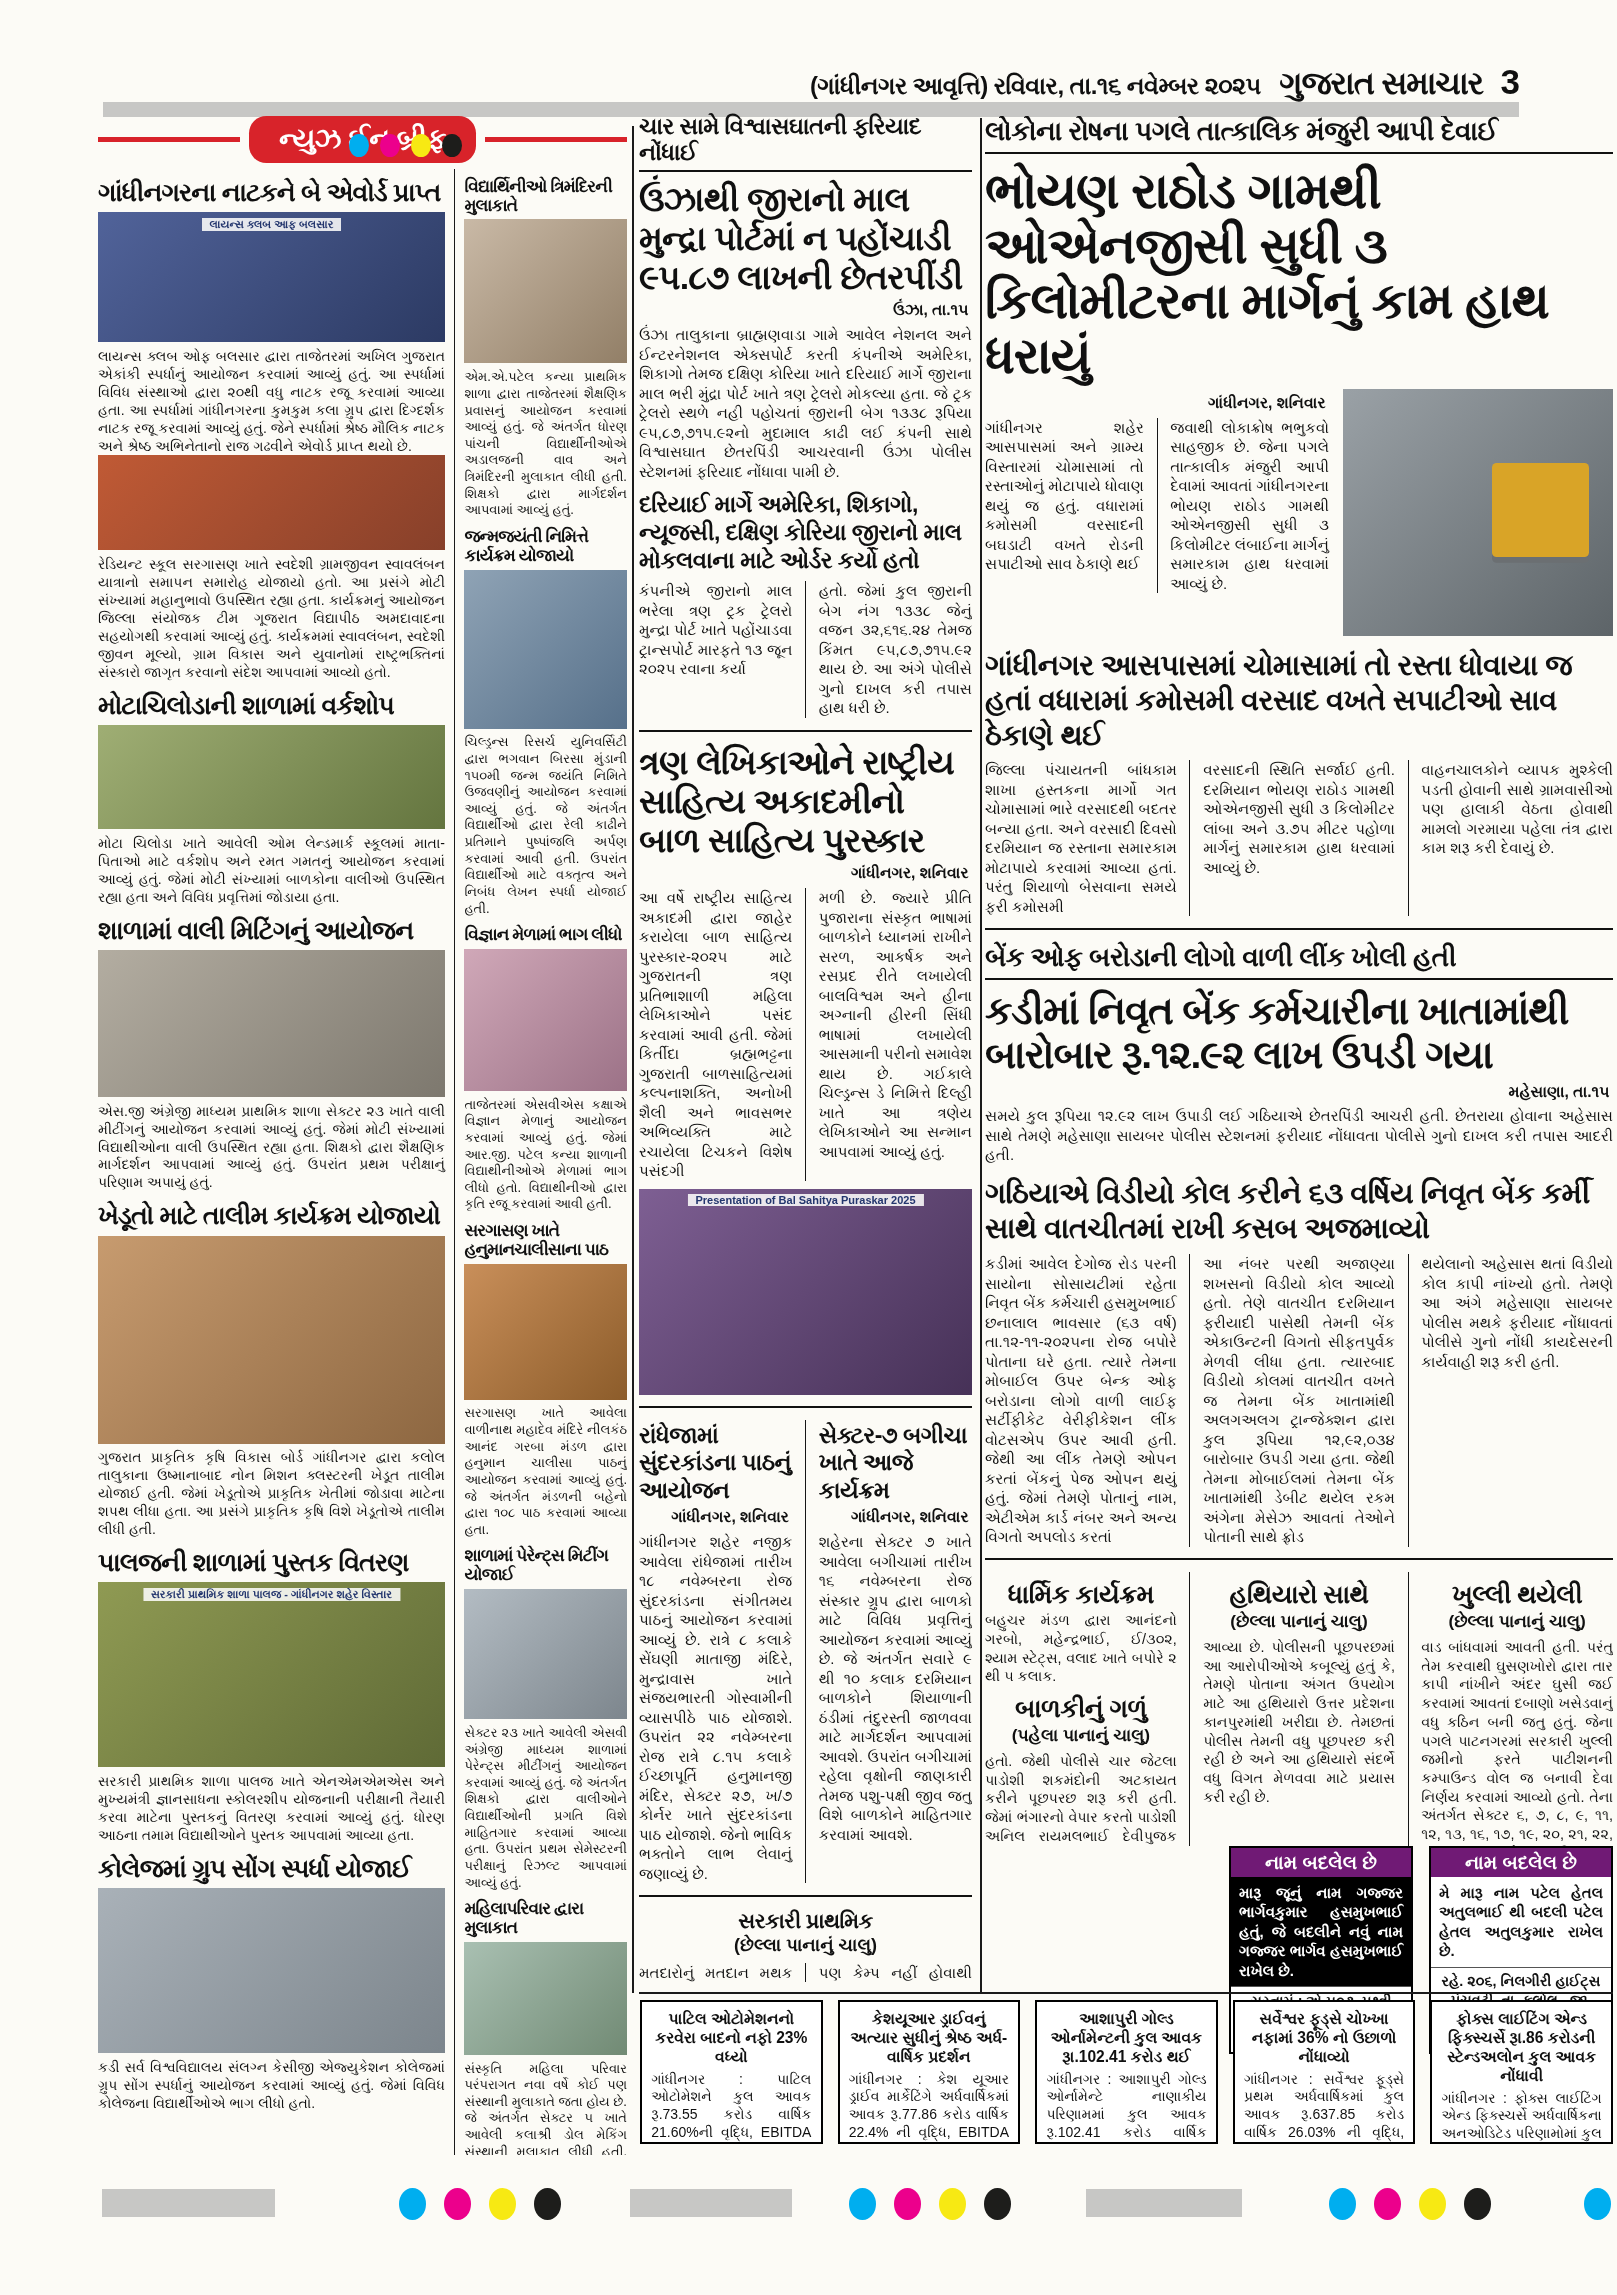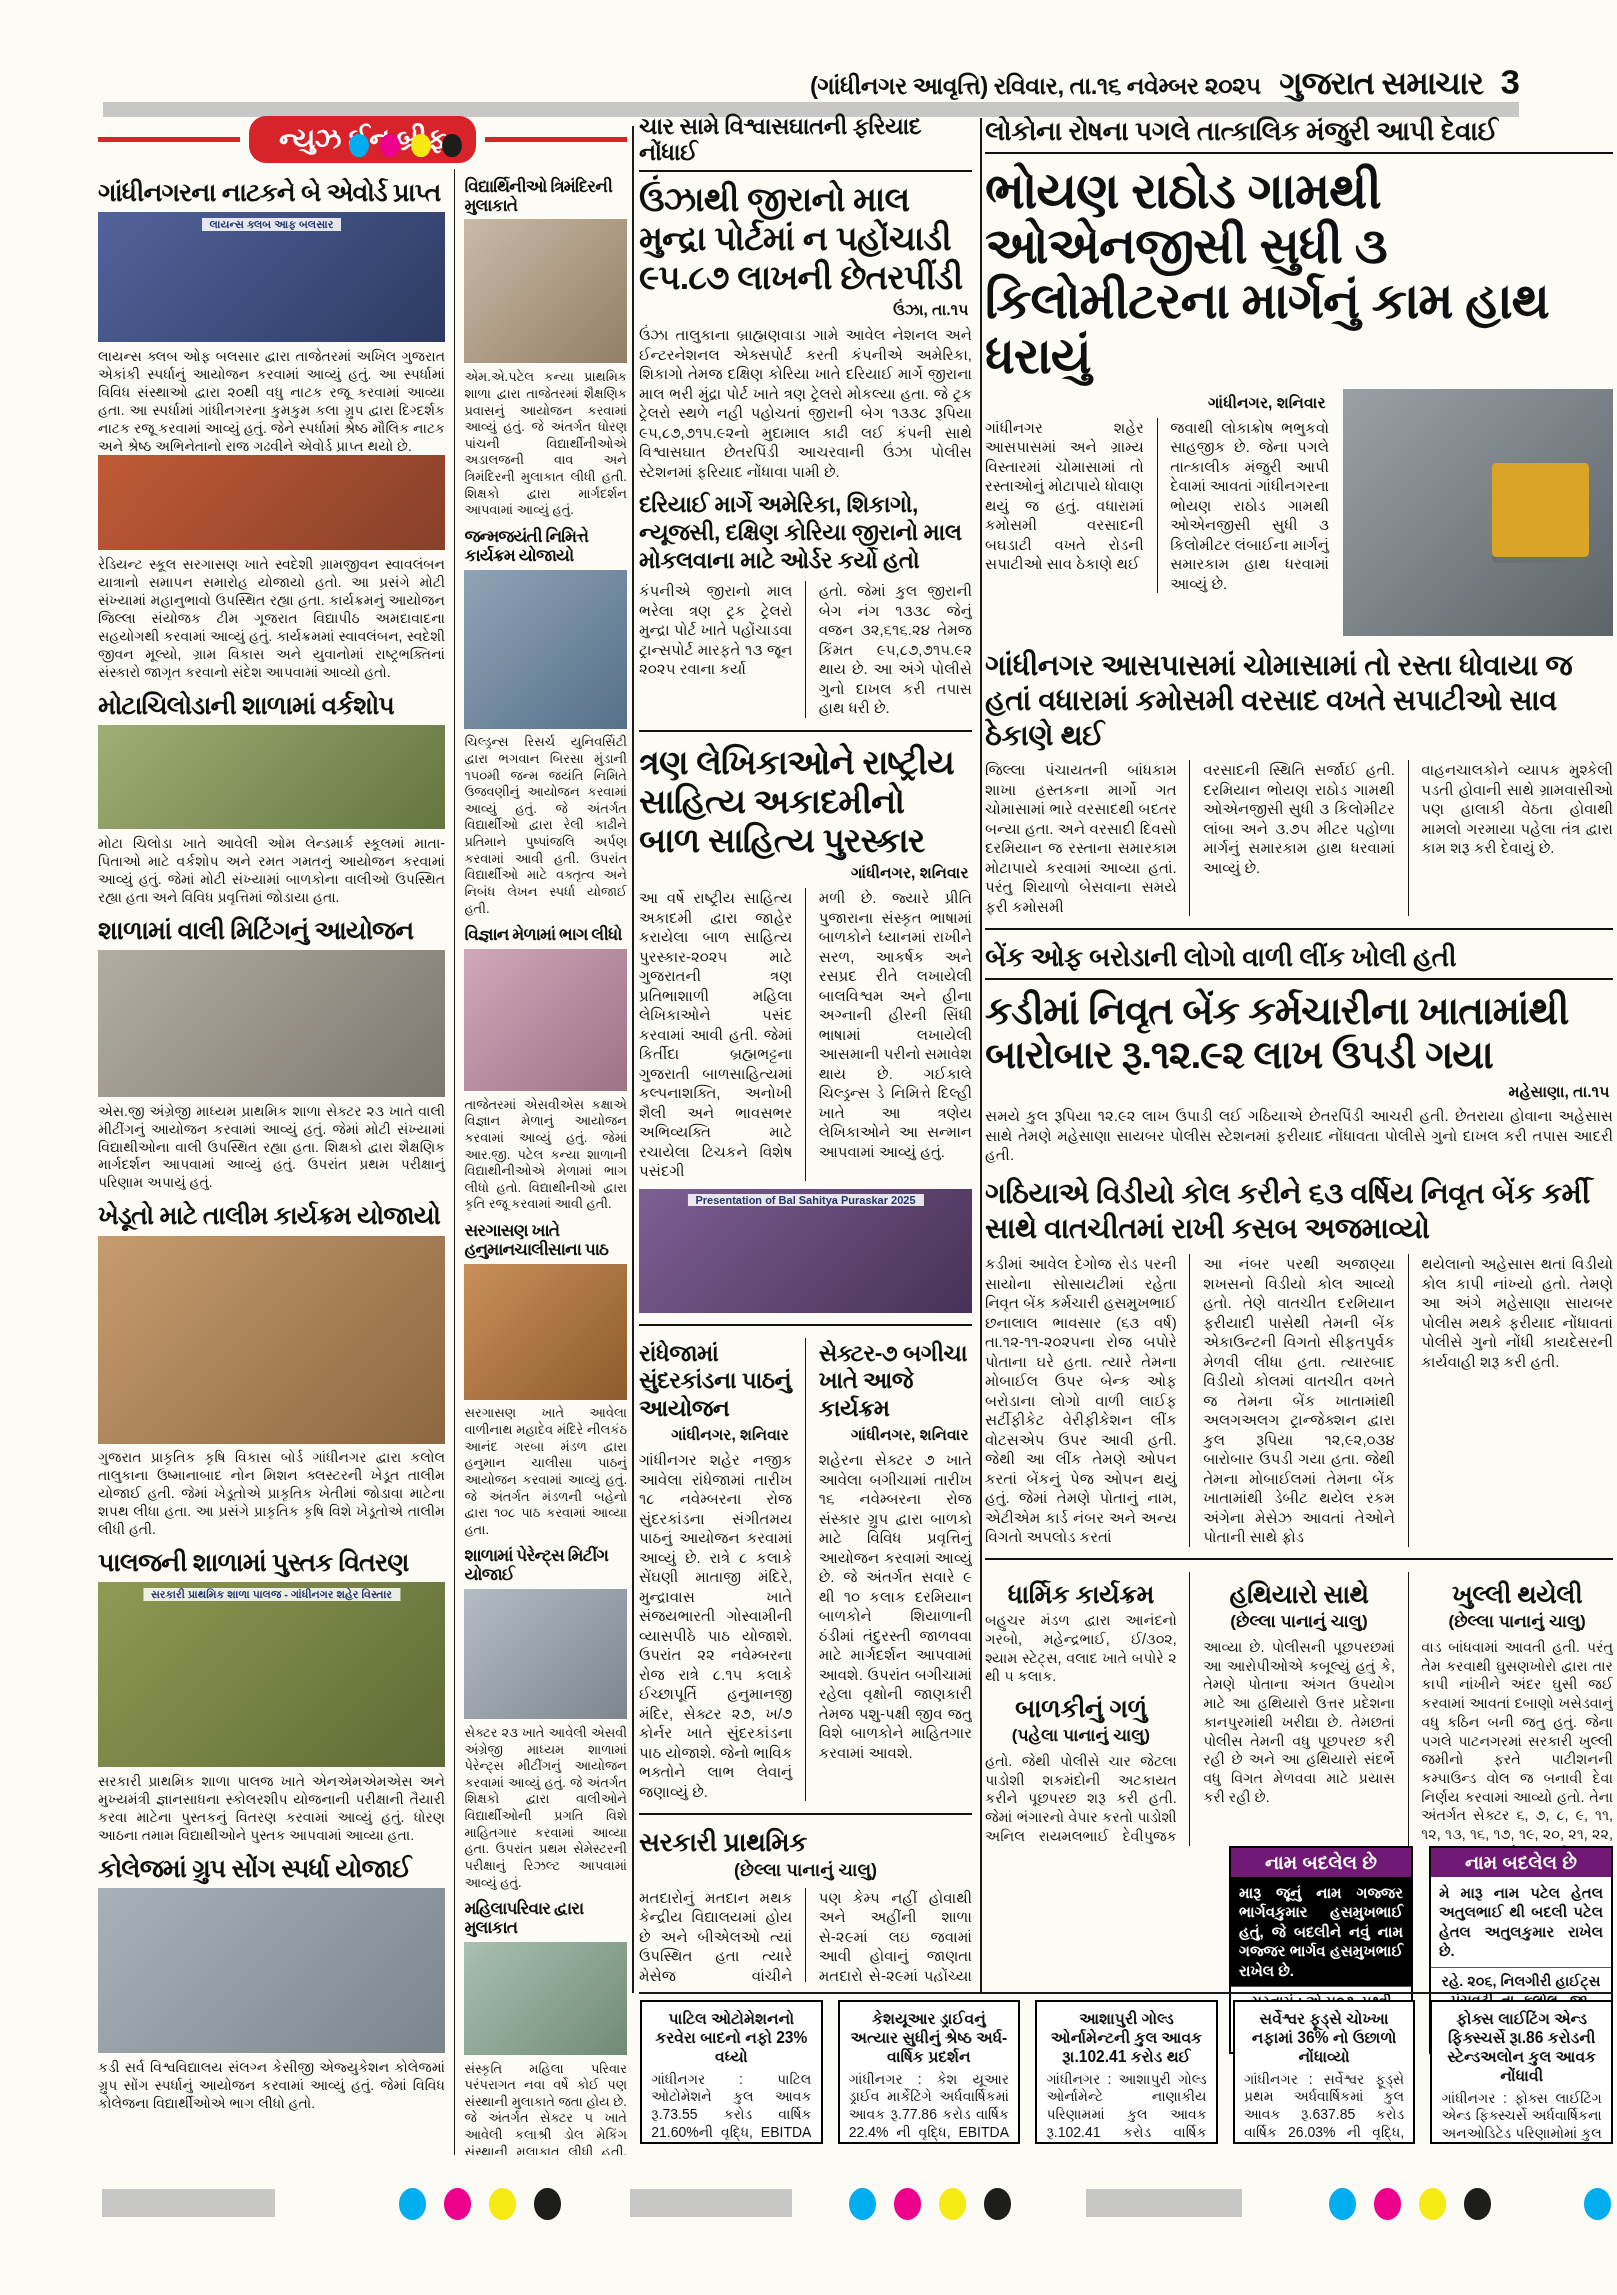--- a/index.html
+++ b/index.html
@@ -22,21 +22,21 @@
   .head-md{font-size:23px;font-weight:700;line-height:1.18;letter-spacing:-0.6px;margin:2.3px 0;}
   .dateline{font-size:15.6px;font-weight:700;text-align:right;margin:4.6px 3.5px 5.8px 0;}
   .bodytxt{font-size:15px;line-height:1.3;text-align:justify;}
   .lead{font-size:15px;line-height:1.3;text-align:justify;margin-bottom:5.8px;}
   .subhead{font-size:23px;font-weight:700;line-height:1.22;margin:9.2px 0 7px;letter-spacing:-0.6px;}
   .subhead-lg{font-size:29px;font-weight:700;line-height:1.2;margin:11.6px 0 8px;letter-spacing:-0.6px;}
   .cols{display:flex;gap:12.7px;}
   .cols>*{flex:1;min-width:0;}
   .divided>*+*{border-left:1.2px solid #161616;padding-left:12.7px;}
   .thickrule{height:2.3px;background:#111;margin:11.6px 0;}
-  .cont-title{font-size:26px;font-weight:700;letter-spacing:-0.6px;margin:3.5px 0 0;}
+  .cont-title{font-size:21px;font-weight:700;text-align:center;letter-spacing:-0.6px;margin:3.5px 0 0;}
   .cont-note{font-size:18px;font-weight:700;text-align:center;margin:2.3px 0 7px;}
   
   .photo{position:relative;width:100%;background:#98a1a8;overflow:hidden;}
   .pchip{position:absolute;top:5.8px;left:50%;transform:translateX(-50%);max-width:92%;
          background:rgba(252,252,250,.88);color:#23366e;font-size:11px;font-weight:700;
          padding:0 8px;white-space:nowrap;overflow:hidden;text-overflow:ellipsis;}
   .jcbbox{position:absolute;right:9%;top:30%;width:36%;height:38%;background:#d9a427;border-radius:4.6px;
           box-shadow:0 5.8px 0 #6b6f72;}
   
   #brief{position:absolute;left:98px;top:116px;width:529px;height:2039px;overflow:hidden;}
@@ -183,21 +183,21 @@
         </div>
       </div>
       <div class="thickrule"></div>
       <div class="story">
         <div class="head-xl">ત્રણ લેખિકાઓને રાષ્ટ્રીય સાહિત્ય અકાદમીનો બાળ સાહિત્ય પુરસ્કાર</div>
         <div class="dateline">ગાંધીનગર, શનિવાર</div>
         <div class="cols divided">
           <div class="bodytxt">આ વર્ષે રાષ્ટ્રીય સાહિત્ય અકાદમી દ્વારા જાહેર કરાયેલા બાળ સાહિત્ય પુરસ્કાર-૨૦૨૫ માટે ગુજરાતની ત્રણ પ્રતિભાશાળી મહિલા લેખિકાઓને પસંદ કરવામાં આવી હતી. જેમાં કિર્તીદા બ્રહ્મભટ્ટના ગુજરાતી બાળસાહિત્યમાં કલ્પનાશક્તિ, અનોખી શૈલી અને ભાવસભર અભિવ્યક્તિ માટે રચાયેલા ટિચકને વિશેષ પસંદગી</div>
           <div class="bodytxt">મળી છે. જ્યારે પ્રીતિ પુજારાના સંસ્કૃત ભાષામાં બાળકોને ધ્યાનમાં રાખીને સરળ, આકર્ષક અને રસપ્રદ રીતે લખાયેલી બાલવિશ્વમ અને હીના અગ્નાની હીરની સિંધી ભાષામાં લખાયેલી આસમાની પરીનો સમાવેશ થાય છે. ગઈકાલે ચિલ્ડ્રન્સ ડે નિમિત્તે દિલ્હી ખાતે આ ત્રણેય લેખિકાઓને આ સન્માન આપવામાં આવ્યું હતું.</div>
         </div>
-        <div class="photo" style="height: 124px; background: linear-gradient(135deg, rgb(126, 95, 147) 0%, rgb(70, 49, 87) 100%); margin-top: 8px;">
+        <div class="photo" style="height: 206px; background: linear-gradient(135deg, rgb(126, 95, 147) 0%, rgb(70, 49, 87) 100%); margin-top: 8px;">
           <div class="pchip">Presentation of Bal Sahitya Puraskar 2025</div>
         </div>
       </div>
       <div class="thickrule"></div>
       <div class="cols divided">
         <div>
           <div class="head-md">રાંધેજામાં સુંદરકાંડના પાઠનું આયોજન</div>
           <div class="dateline">ગાંધીનગર, શનિવાર</div>
           <div class="bodytxt">ગાંધીનગર શહેર નજીક આવેલા રાંધેજામાં તારીખ ૧૮ નવેમ્બરના રોજ સુંદરકાંડના સંગીતમય પાઠનું આયોજન કરવામાં આવ્યું છે. રાત્રે ૮ કલાકે સેંઘણી માતાજી મંદિરે, મુન્દ્રાવાસ ખાતે સંજયભારતી ગોસ્વામીની વ્યાસપીઠે પાઠ યોજાશે. ઉપરાંત ૨૨ નવેમ્બરના રોજ રાત્રે ૮.૧૫ કલાકે ઈચ્છાપૂર્તિ હનુમાનજી મંદિર, સેક્ટર ૨૭, ખ/૭ કોર્નર ખાતે સુંદરકાંડના પાઠ યોજાશે. જેનો ભાવિક ભક્તોને લાભ લેવાનું જણાવ્યું છે.</div>
         </div>

